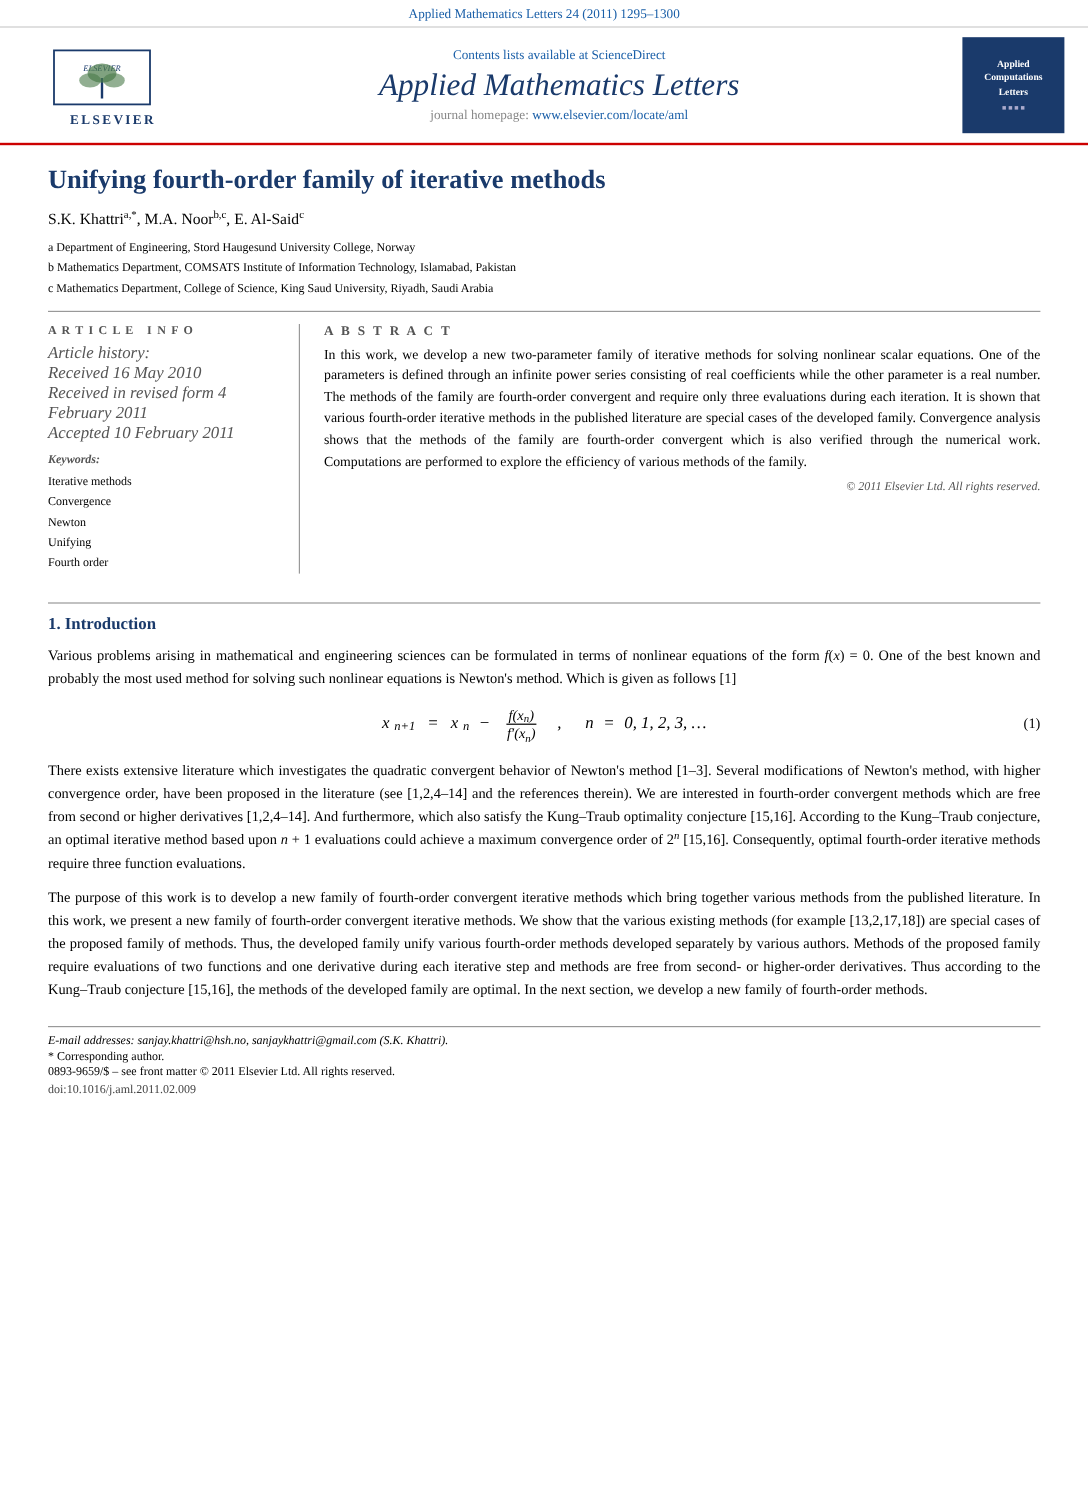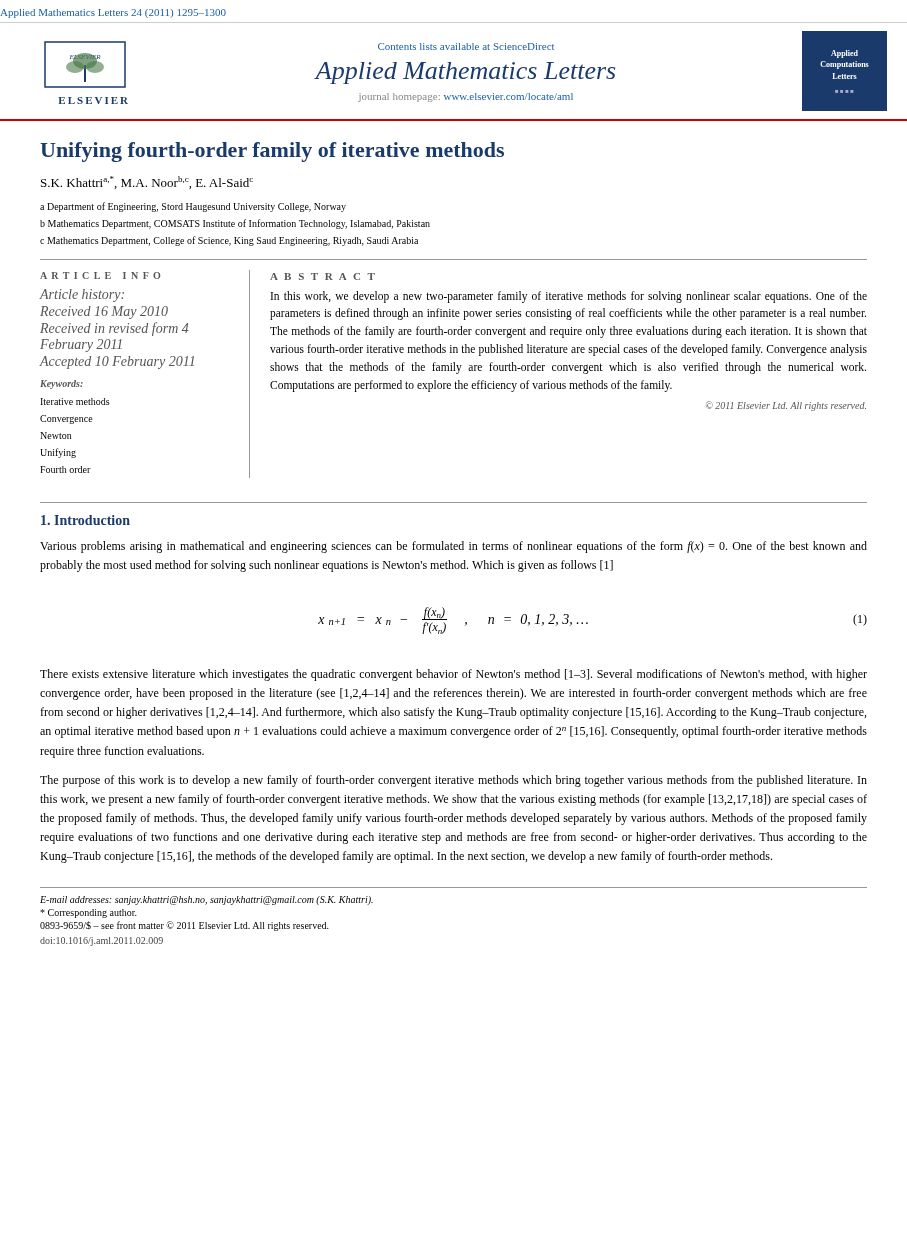--- a/index.html
+++ b/index.html
@@ -6,21 +6,21 @@
     body {
       background: #fff;
       font-family: 'Times New Roman', Times, serif;
       font-size: 13px;
       color: #000;
       width: 907px;
       min-height: 1238px;
     }
 
     .top-bar {
-      text-align: left;
+      text-align: center;
       padding: 6px 0 4px 0;
       font-size: 11px;
       color: #1a5fa8;
       border-bottom: 1px solid #ccc;
     }
 
     .journal-header {
       display: flex;
       align-items: center;
       padding: 8px 20px;
@@ -258,21 +258,21 @@
     }
     sup { top: -0.5em; }
     sub { bottom: -0.25em; }
 
     .fraction {
       display: inline-flex;
       flex-direction: column;
       align-items: center;
       vertical-align: middle;
       font-style: italic;
-      margin: 16px 4px;
+      margin: 0 4px;
     }
     .fraction .numerator {
       border-bottom: 1px solid #000;
       padding: 0 2px;
       line-height: 1.2;
       font-size: 12px;
     }
     .fraction .denominator {
       padding: 0 2px;
       line-height: 1.2;
@@ -335,21 +335,21 @@
 
   <div class="authors">
     <span>S.K. Khattri</span><sup>a,*</sup><span>, </span>
     <span>M.A. Noor</span><sup>b,c</sup><span>, </span>
     <span>E. Al-Said</span><sup>c</sup>
   </div>
 
   <div class="affiliations">
     <p>a Department of Engineering, Stord Haugesund University College, Norway</p>
     <p>b Mathematics Department, COMSATS Institute of Information Technology, Islamabad, Pakistan</p>
-    <p>c Mathematics Department, College of Science, King Saud Engineering, Riyadh, Saudi Arabia</p>
+    <p>c Mathematics Department, College of Science, King Saud University, Riyadh, Saudi Arabia</p>
   </div>
 
   <hr class="divider">
 
   <div class="two-col">
 
     <div class="article-info">
       <h3 style="font-variant:small-caps; letter-spacing:1px; font-size:10px; color:#555; margin-bottom:6px;">A R T I C L E &nbsp; I N F O</h3>
       <div class="article-history">
         <p style="font-style:italic;">Article history:</p>

